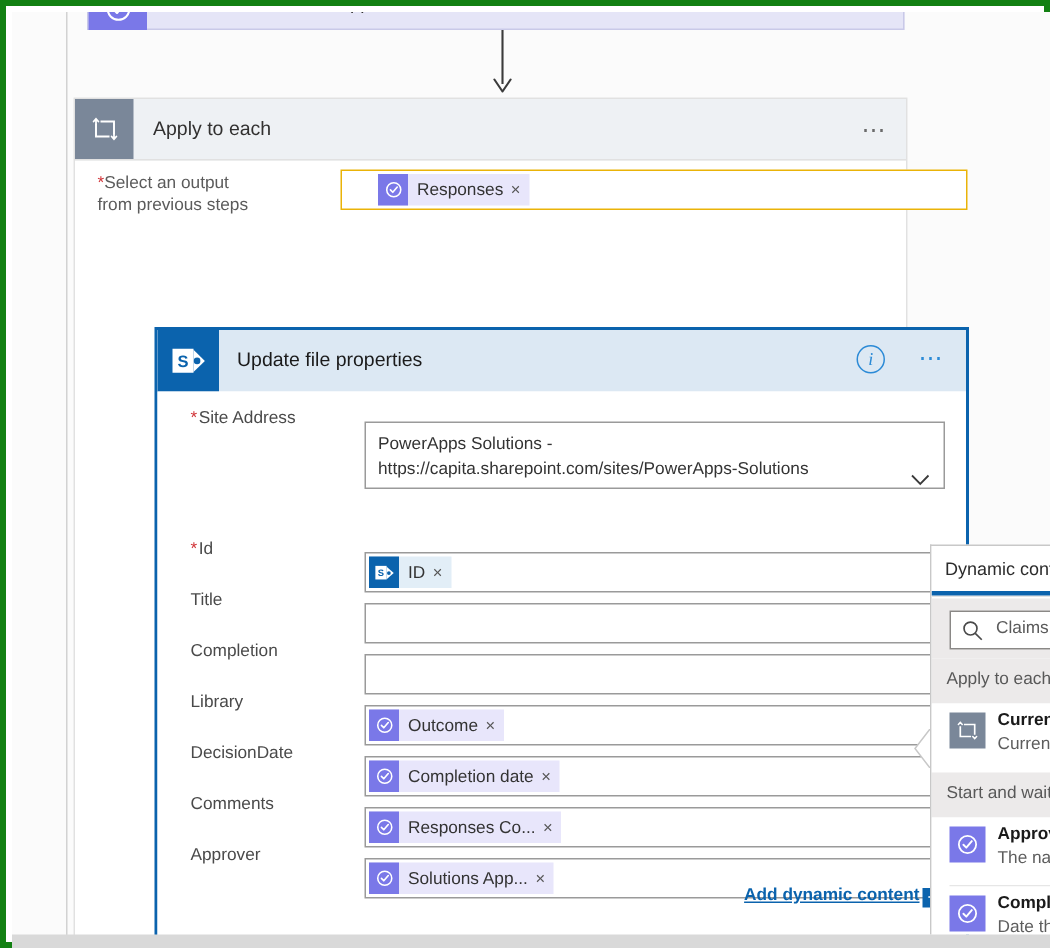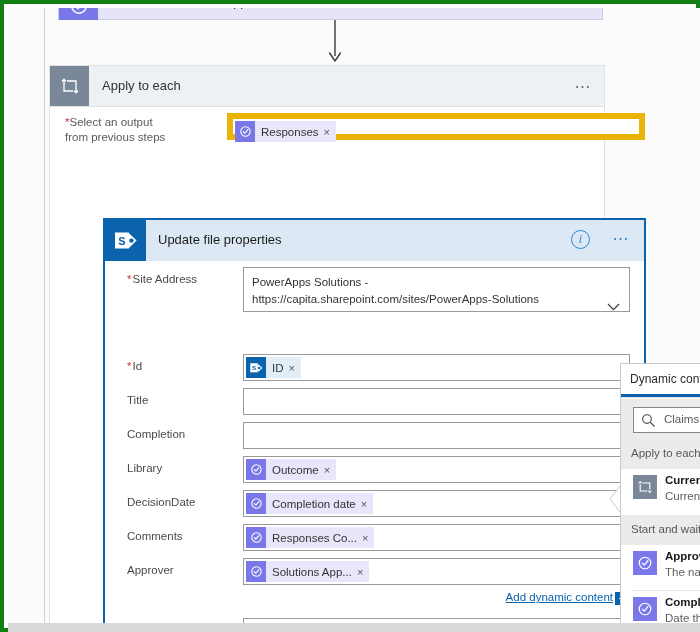--- a/index.html
+++ b/index.html
@@ -87,21 +87,21 @@
   }
 
   
   #select-row { position:absolute; left:0; top:41px; right:0; height:46px; }
   #select-row .lbl {
     position:absolute; left:15px; top:8px;
     font-size:11.5px; color:#5b5b5b; line-height:15px; width:130px;
   }
   #select-row .lbl .req { color:#d13438; }
   .field-box {
-    background:#ffffff; border:6px solid #eab308;
+    background:#ffffff; border:1px solid #eab308;padding-left:22px;
   }
   #select-row .field-box {
     position:absolute; left:177px; top:6px; width:418px; height:27px;
   }
 
   
   .chip {
     display:inline-flex; align-items:center;
     height:21px; background:#e8e6fb;
     font-size:11.5px; color:#333;
@@ -150,37 +150,37 @@
   #sp-body { position:absolute; left:0; top:41px; right:0; bottom:0; background:#fff; }
 
   .frow { position:absolute; left:0; right:0;text-decoration:underline; }
   .frow .flabel {
     position:absolute; left:22px; top:6px;
     font-size:11.5px; color:#4a4a4a; white-space:nowrap;
   }
   .frow .flabel .req { color:#d13438; margin-right:1px; }
   .frow .fctl {
     position:absolute; left:138px; width:387px;
-    background:#fff; border:1px solid #9a9a9a;
+    background:#fff; border:1px solid #9a9a9a;margin-top:14px;
   }
   .fctl.plain { height:27px; }
   .fctl.tall { height:45px; }
   .fctl .val {
     font-size:11.5px; color:#333; padding:6px 26px 0 8px;
     line-height:17px;
   }
   .chev {
     position:absolute; right:9px; bottom:6px;
     width:13px; height:8px;
   }
   .chev.mid { top:50%; margin-top:-4px; bottom:auto; }
 
   
   #adc {
-    position:absolute; left:16px; right:0; top:302px; height:18px;
+    position:absolute; left:16px; right:0; top:302px; height:18px;font-weight:bold;
   }
   #adc .lnk {
     position:absolute; right:31px; top:0;
     font-size:11.5px; color:#0b63ad; text-decoration:underline;
   }
   #adc .plus {
     position:absolute; right:16px; top:1px;
     width:13px; height:13px; background:#0b63ad; color:#fff;
     font-size:10px; line-height:13px; text-align:center;
   }

